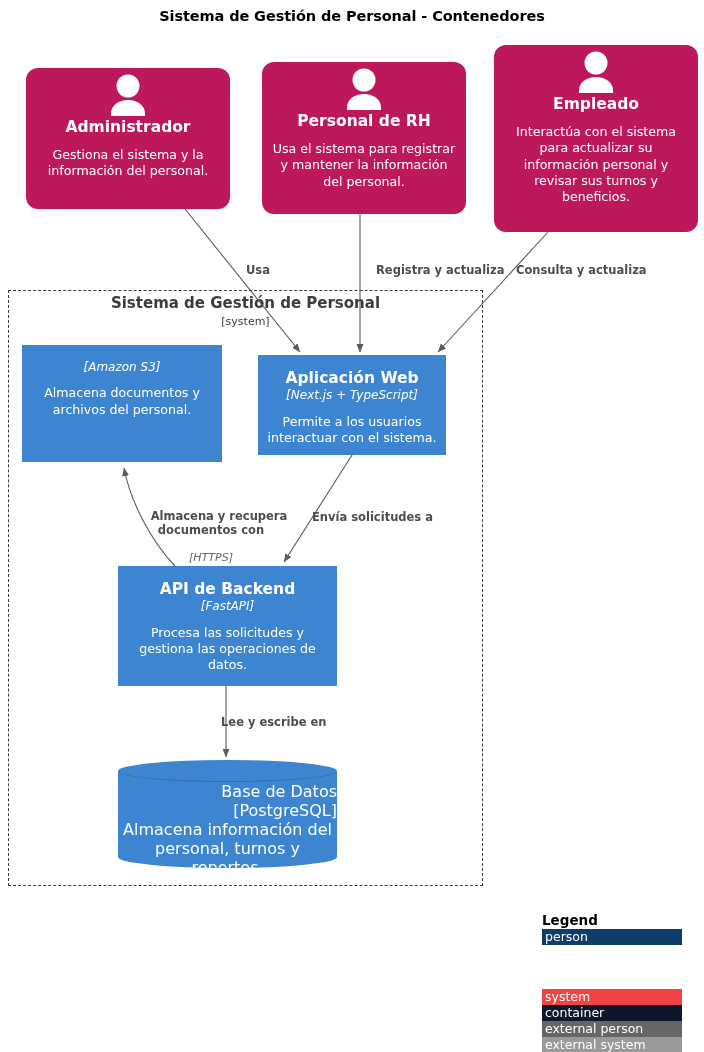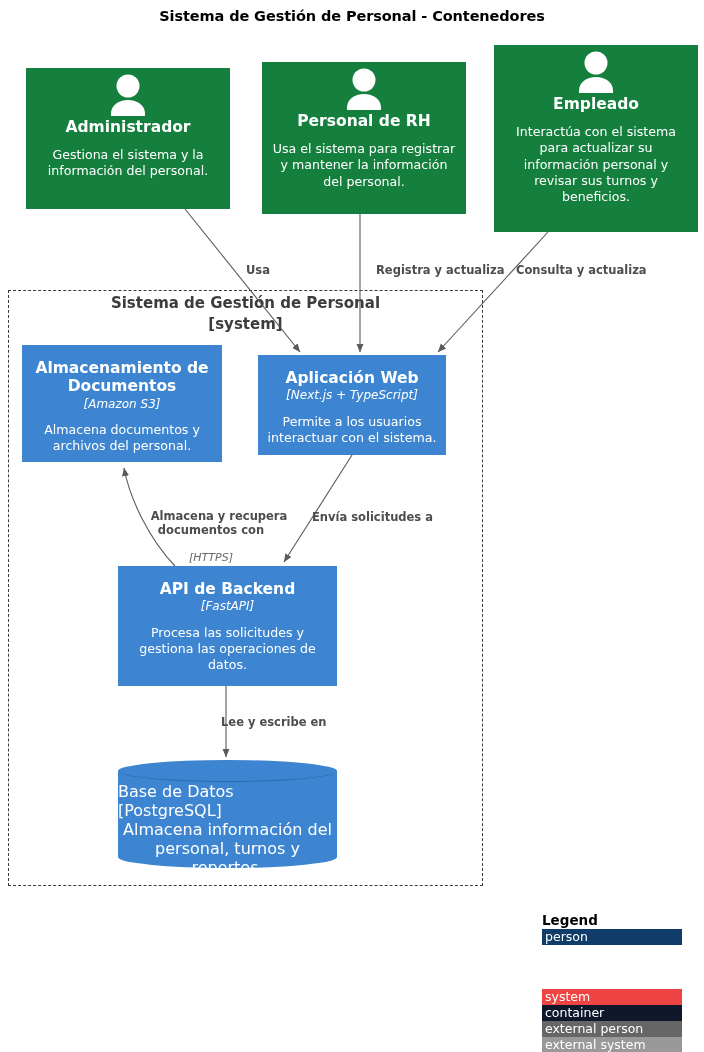--- a/index.html
+++ b/index.html
@@ -61,21 +61,22 @@
     line-height: 1.2;
     margin-top: 1px;
   }
   .node .nd-desc {
     font-size: 12.6px;
     line-height: 1.28;
     margin-top: 11px;
   }
 
   .node.person {
-    background: #15803d;
+    background: #be185d;
+    border-radius: 12px;
   }
   .node.container {
     background: #3d85d0;
   }
 
   .person-icon {
     width: 46px;
     height: 42px;
     margin-bottom: 2px;
     flex: 0 0 auto;
@@ -124,21 +125,21 @@
     background: #3d85d0;
     border-radius: 50% / 50%;
   }
   .cyl-text {
     position: absolute;
     left: 0; top: 0;
     width: 219px;
     height: 108px;
     display: flex;
     flex-direction: column;
-    align-items: flex-start;
+    align-items: flex-end;
     justify-content: flex-start;
     padding-top: 22px;
     box-sizing: border-box;
     text-align: center;
     color: #ffffff;
   }
 
   
   #system-boundary {
     position: absolute;
@@ -158,22 +159,22 @@
     font-size: 15px;
     font-weight: bold;
     color: #3c3c3c;
   }
   #system-boundary-type {
     position: absolute;
     left: 8px;
     top: 315px;
     width: 475px;
     text-align: center;
-    font-size: 15px;
-    font-weight: bold;
+    font-size: 11px;
+    font-weight: normal;
     color: #3c3c3c;
   }
 
   
   .edge-label {
     position: absolute;
     font-size: 11.5px;
     font-weight: bold;
     color: #4d4d4d;
     line-height: 1.22;
@@ -282,21 +283,20 @@
   <div class="node person" id="node-empleado">
     <svg class="person-icon" viewBox="0 0 46 42">
       <circle cx="23" cy="12" r="11.5" fill="#ffffff"></circle>
       <path d="M23,26 C13.5,26 6,31.5 6,39.5 L6,42 L40,42 L40,39.5 C40,31.5 32.5,26 23,26 Z" fill="#ffffff"></path>
     </svg>
     <div class="nd-name">Empleado</div>
     <div class="nd-desc">Interactúa con el sistema para actualizar su información personal y revisar sus turnos y beneficios.</div>
   </div>
 
   <div class="node container" id="node-almacenamiento">
-    <div class="nd-name">Almacenamiento de Documentos</div>
     <div class="nd-tech">[Amazon S3]</div>
     <div class="nd-desc">Almacena documentos y archivos del personal.</div>
   </div>
 
   <div class="node container" id="node-aplicacion-web">
     <div class="nd-name">Aplicación Web</div>
     <div class="nd-tech">[Next.js + TypeScript]</div>
     <div class="nd-desc">Permite a los usuarios interactuar con el sistema.</div>
   </div>
 

